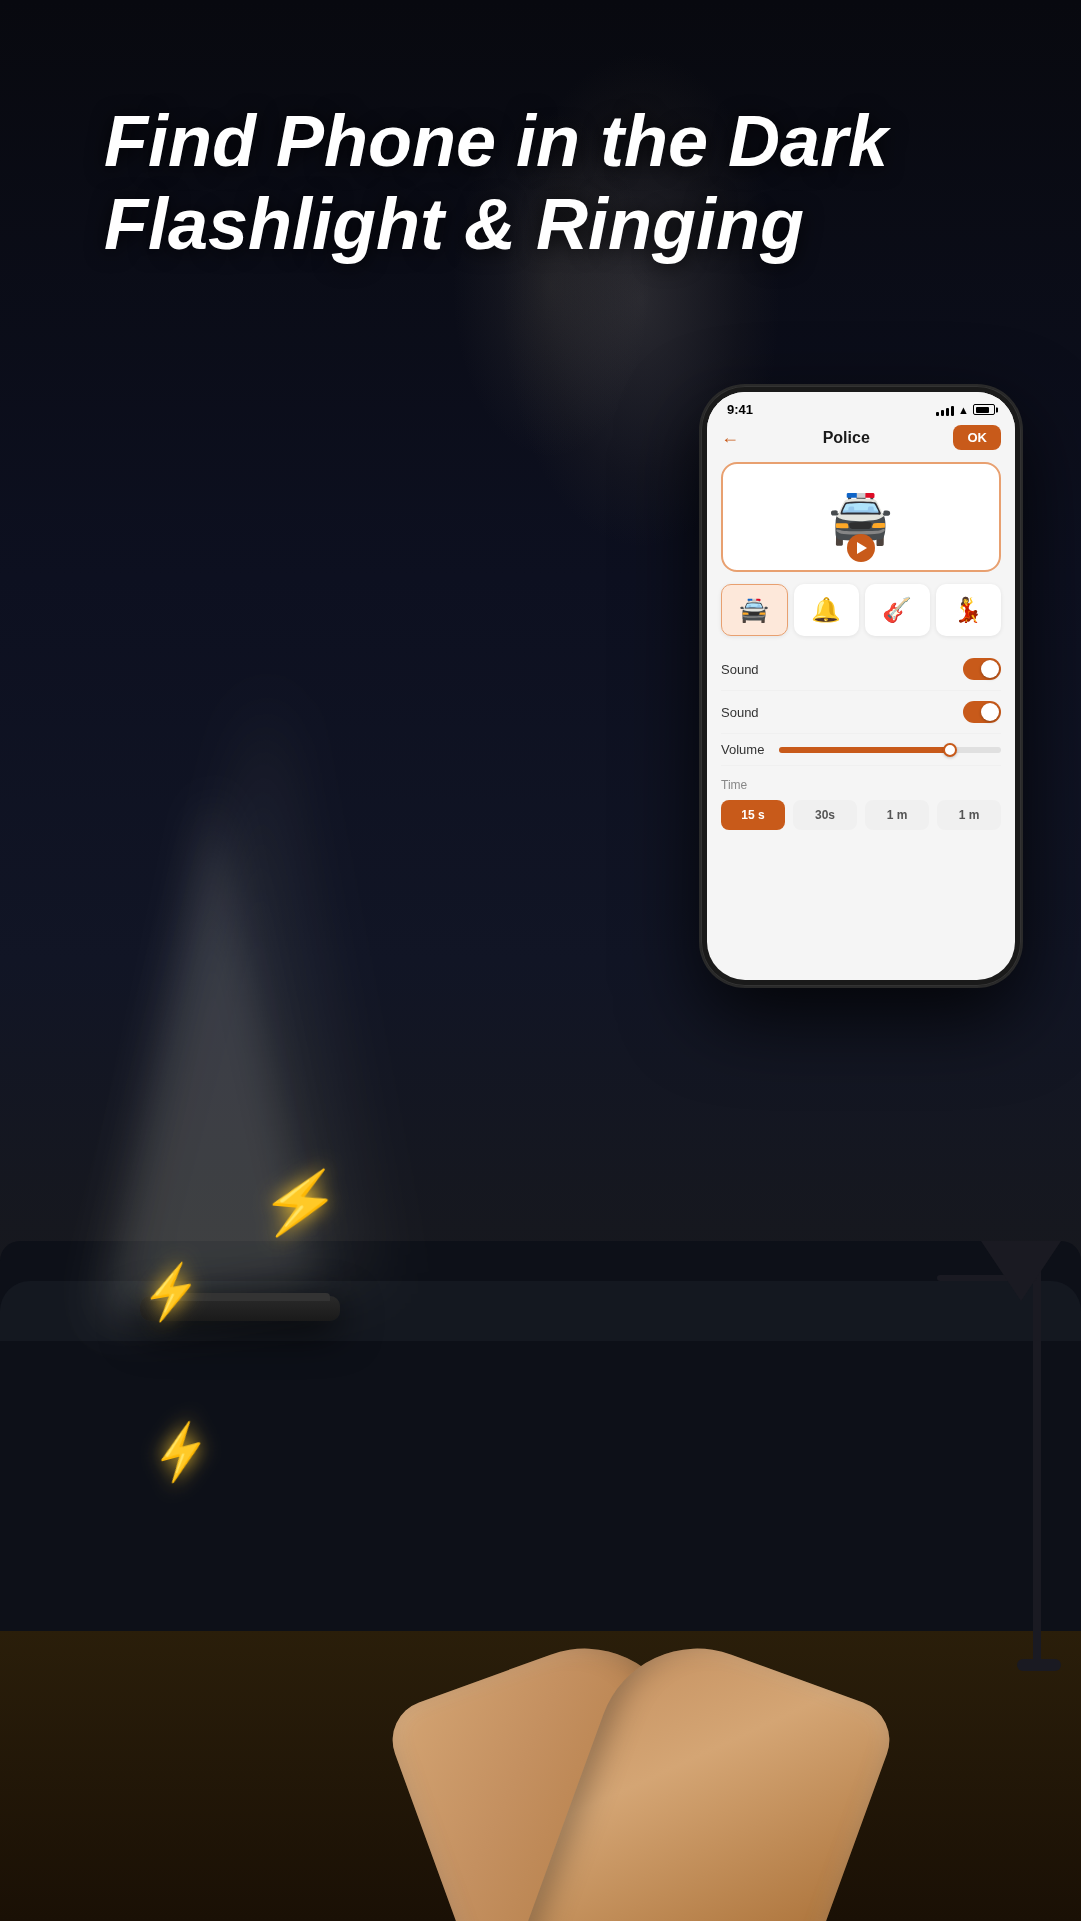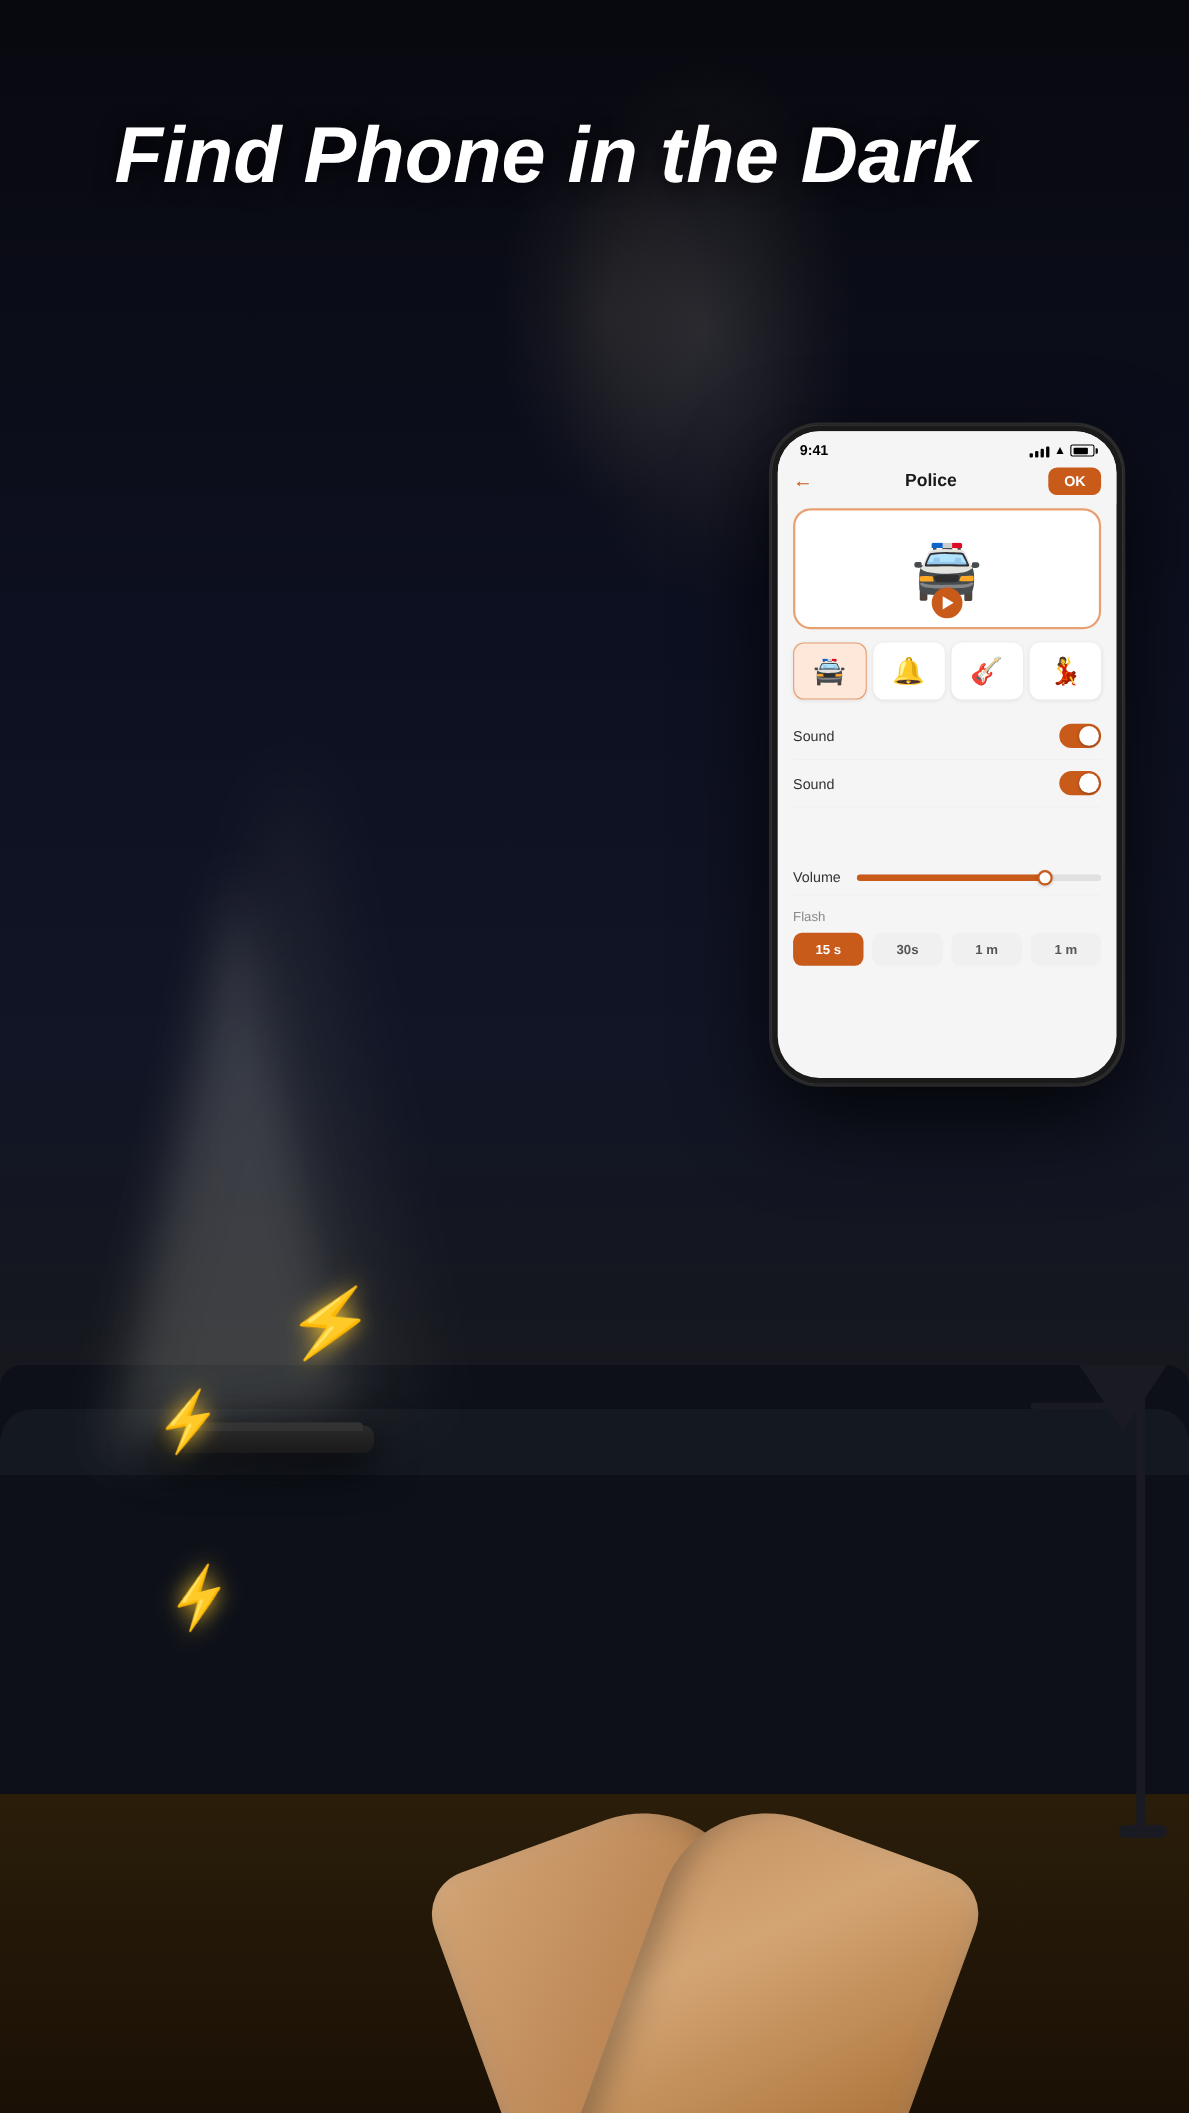--- a/index.html
+++ b/index.html
@@ -353,21 +353,20 @@
     .toggle.on .toggle-knob { right: 2px; }
     .toggle.off .toggle-knob { left: 2px; }
 
     
     .volume-row {
       display: flex;
       align-items: center;
       justify-content: space-between;
       padding: 8px 0;
       border-bottom: 1px solid #f0f0f0;
-      margin-top: 48px;
     }
     .volume-label {
       font-size: 13px;
       color: #333;
       min-width: 50px;
     }
     .volume-slider-track {
       flex: 1;
       height: 6px;
       background: #e0e0e0;
@@ -573,20 +572,21 @@
 <div class="lamp-base"></div>
 <div class="lamp-arm"></div>
 <div class="lamp-shade"></div>
 
 <div class="flashlight-cone"></div>
 <div class="flashlight-cone2"></div>
 
 <div class="headline">
   <div class="headline-text">
     <span>Find Phone in the Dark</span><br>
+    <span>Flashlight &amp; Ringing</span>
   </div>
 </div>
 
 <div class="phone-device">
   <div class="phone-screen">
 
     <div class="status-bar">
       <span class="status-time">9:41</span>
       <div class="status-icons">
         <div class="signal-bars">
@@ -638,21 +638,21 @@
       <div class="volume-row">
         <span class="volume-label">Volume</span>
         <div class="volume-slider-track">
           <div class="volume-slider-fill"></div>
           <div class="volume-slider-thumb"></div>
         </div>
       </div>
     </div>
 
     <div class="time-section">
-      <div class="time-label">Flash</div>
+      <div class="time-label">Time</div>
       <div class="time-options">
         <div class="time-option active">15 s</div>
         <div class="time-option">30s</div>
         <div class="time-option">1 m</div>
         <div class="time-option">1 m</div>
       </div>
     </div>
 
   </div>
 </div>

